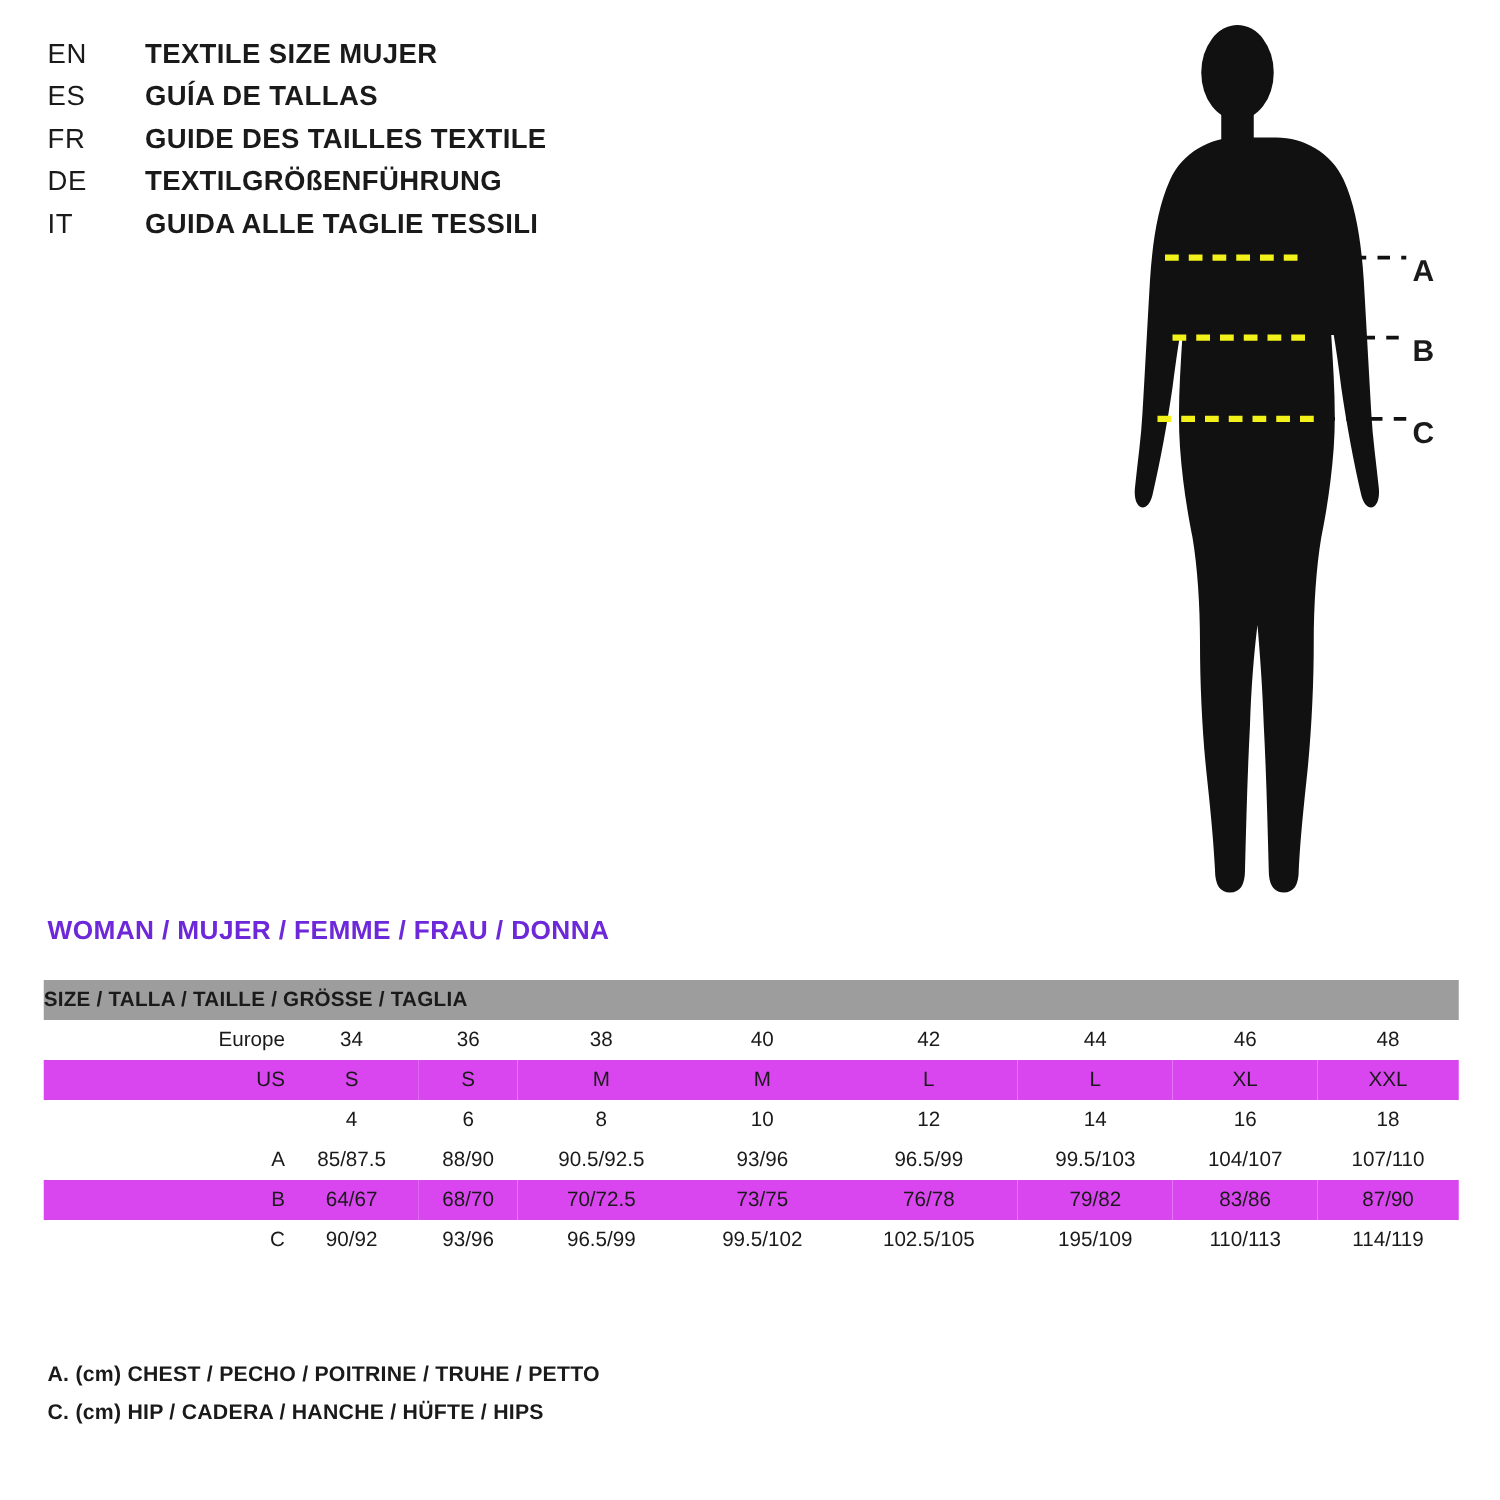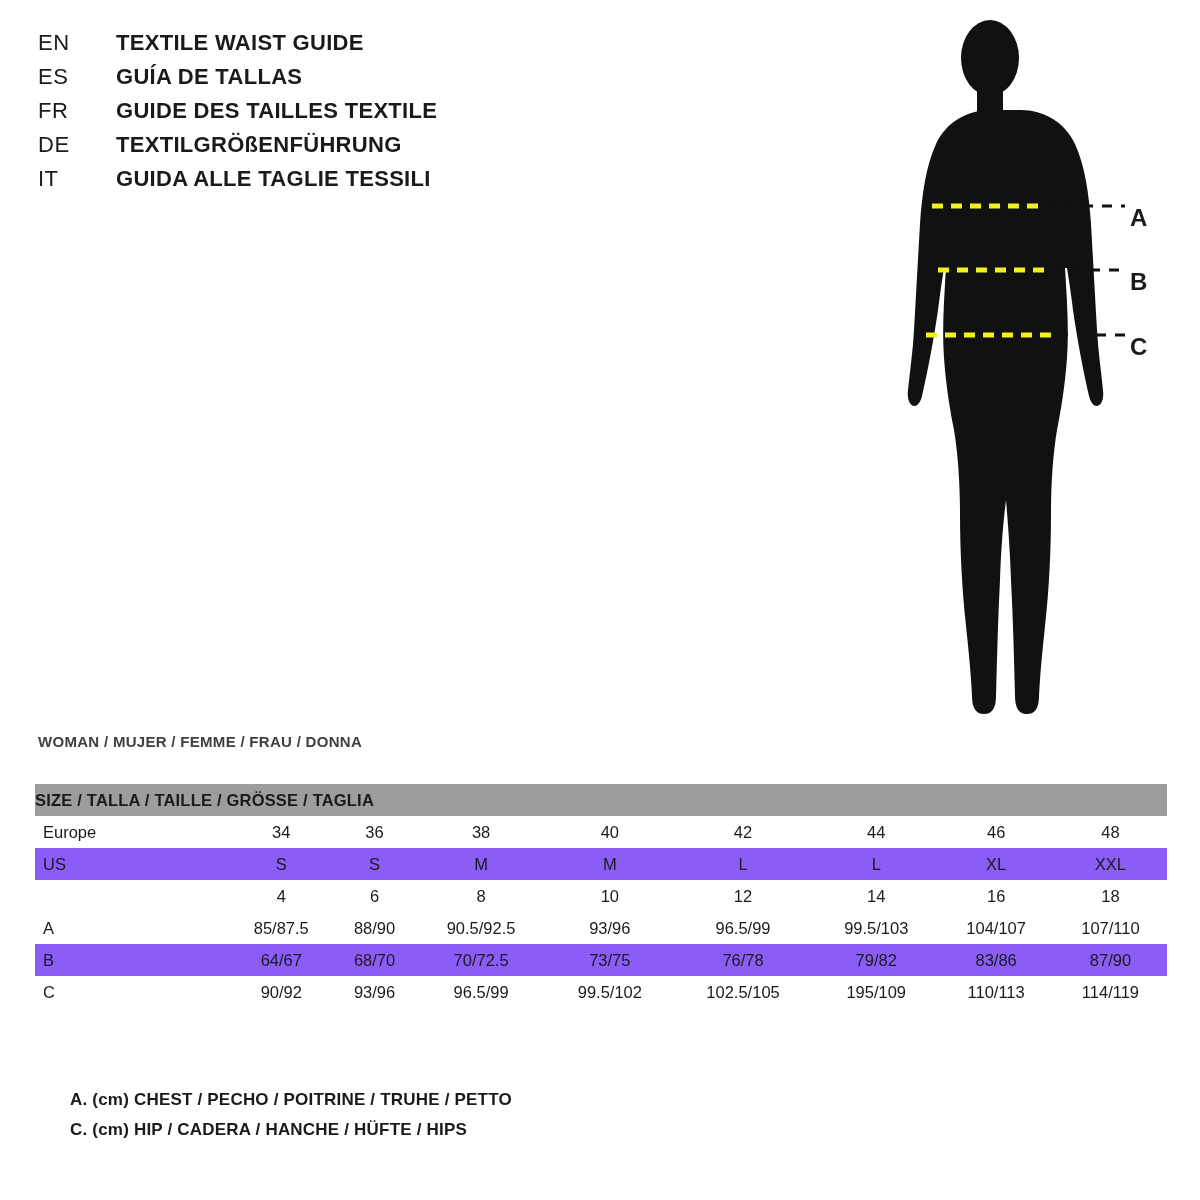--- a/index.html
+++ b/index.html
@@ -65,24 +65,24 @@
     font-size: 24px;
     font-weight: bold;
     color: #1a1a1a;
   }
 
   
   .section-label {
     position: absolute;
     left: 38px;
     top: 733px;
-    font-size: 15px;
+    font-size: 21px;
     font-weight: bold;
     letter-spacing: 0.3px;
-    color: #404040;
+    color: #6d28d9;
     text-align: center;
   }
 
   table.size-table {
     position: absolute;
     left: 35px;
     top: 784px;
     width: 1132px;
     border-collapse: collapse;
     font-size: 16.5px;
@@ -94,53 +94,52 @@
     vertical-align: middle;
   }
   .row-header {
     background: #9d9d9d;
     font-weight: bold;
   }
   .row-header td {
     padding-left: 8px;
     letter-spacing: 0.2px;
   }
-  .row-alt { background: #8b5cf6; }
+  .row-alt { background: #d946ef; }
   .row-plain { background: #ffffff; }
   .rowlabel {
     width: 185px;
     padding-left: 8px !important;
-    text-align: left;
+    text-align: right;
   }
   .cell { text-align: center; }
 
   
   .legend {
     position: absolute;
     left: 38px;
     top: 1090px;
     width: 800px;
-    margin-left: 32px;
   }
   .legend-row {
     font-size: 17px;
     font-weight: bold;
     letter-spacing: 0.2px;
     height: 30px;
     color: #1a1a1a;
     white-space: nowrap;
   }
 </style>
 </head>
 <body>
 
 <div class="titles">
   <div class="title-row">
     <span class="title-lang">EN</span>
-    <span class="title-text">TEXTILE WAIST GUIDE</span>
+    <span class="title-text">TEXTILE SIZE MUJER</span>
   </div>
   <div class="title-row">
     <span class="title-lang">ES</span>
     <span class="title-text">GUÍA DE TALLAS</span>
   </div>
   <div class="title-row">
     <span class="title-lang">FR</span>
     <span class="title-text">GUIDE DES TAILLES TEXTILE</span>
   </div>
   <div class="title-row">

